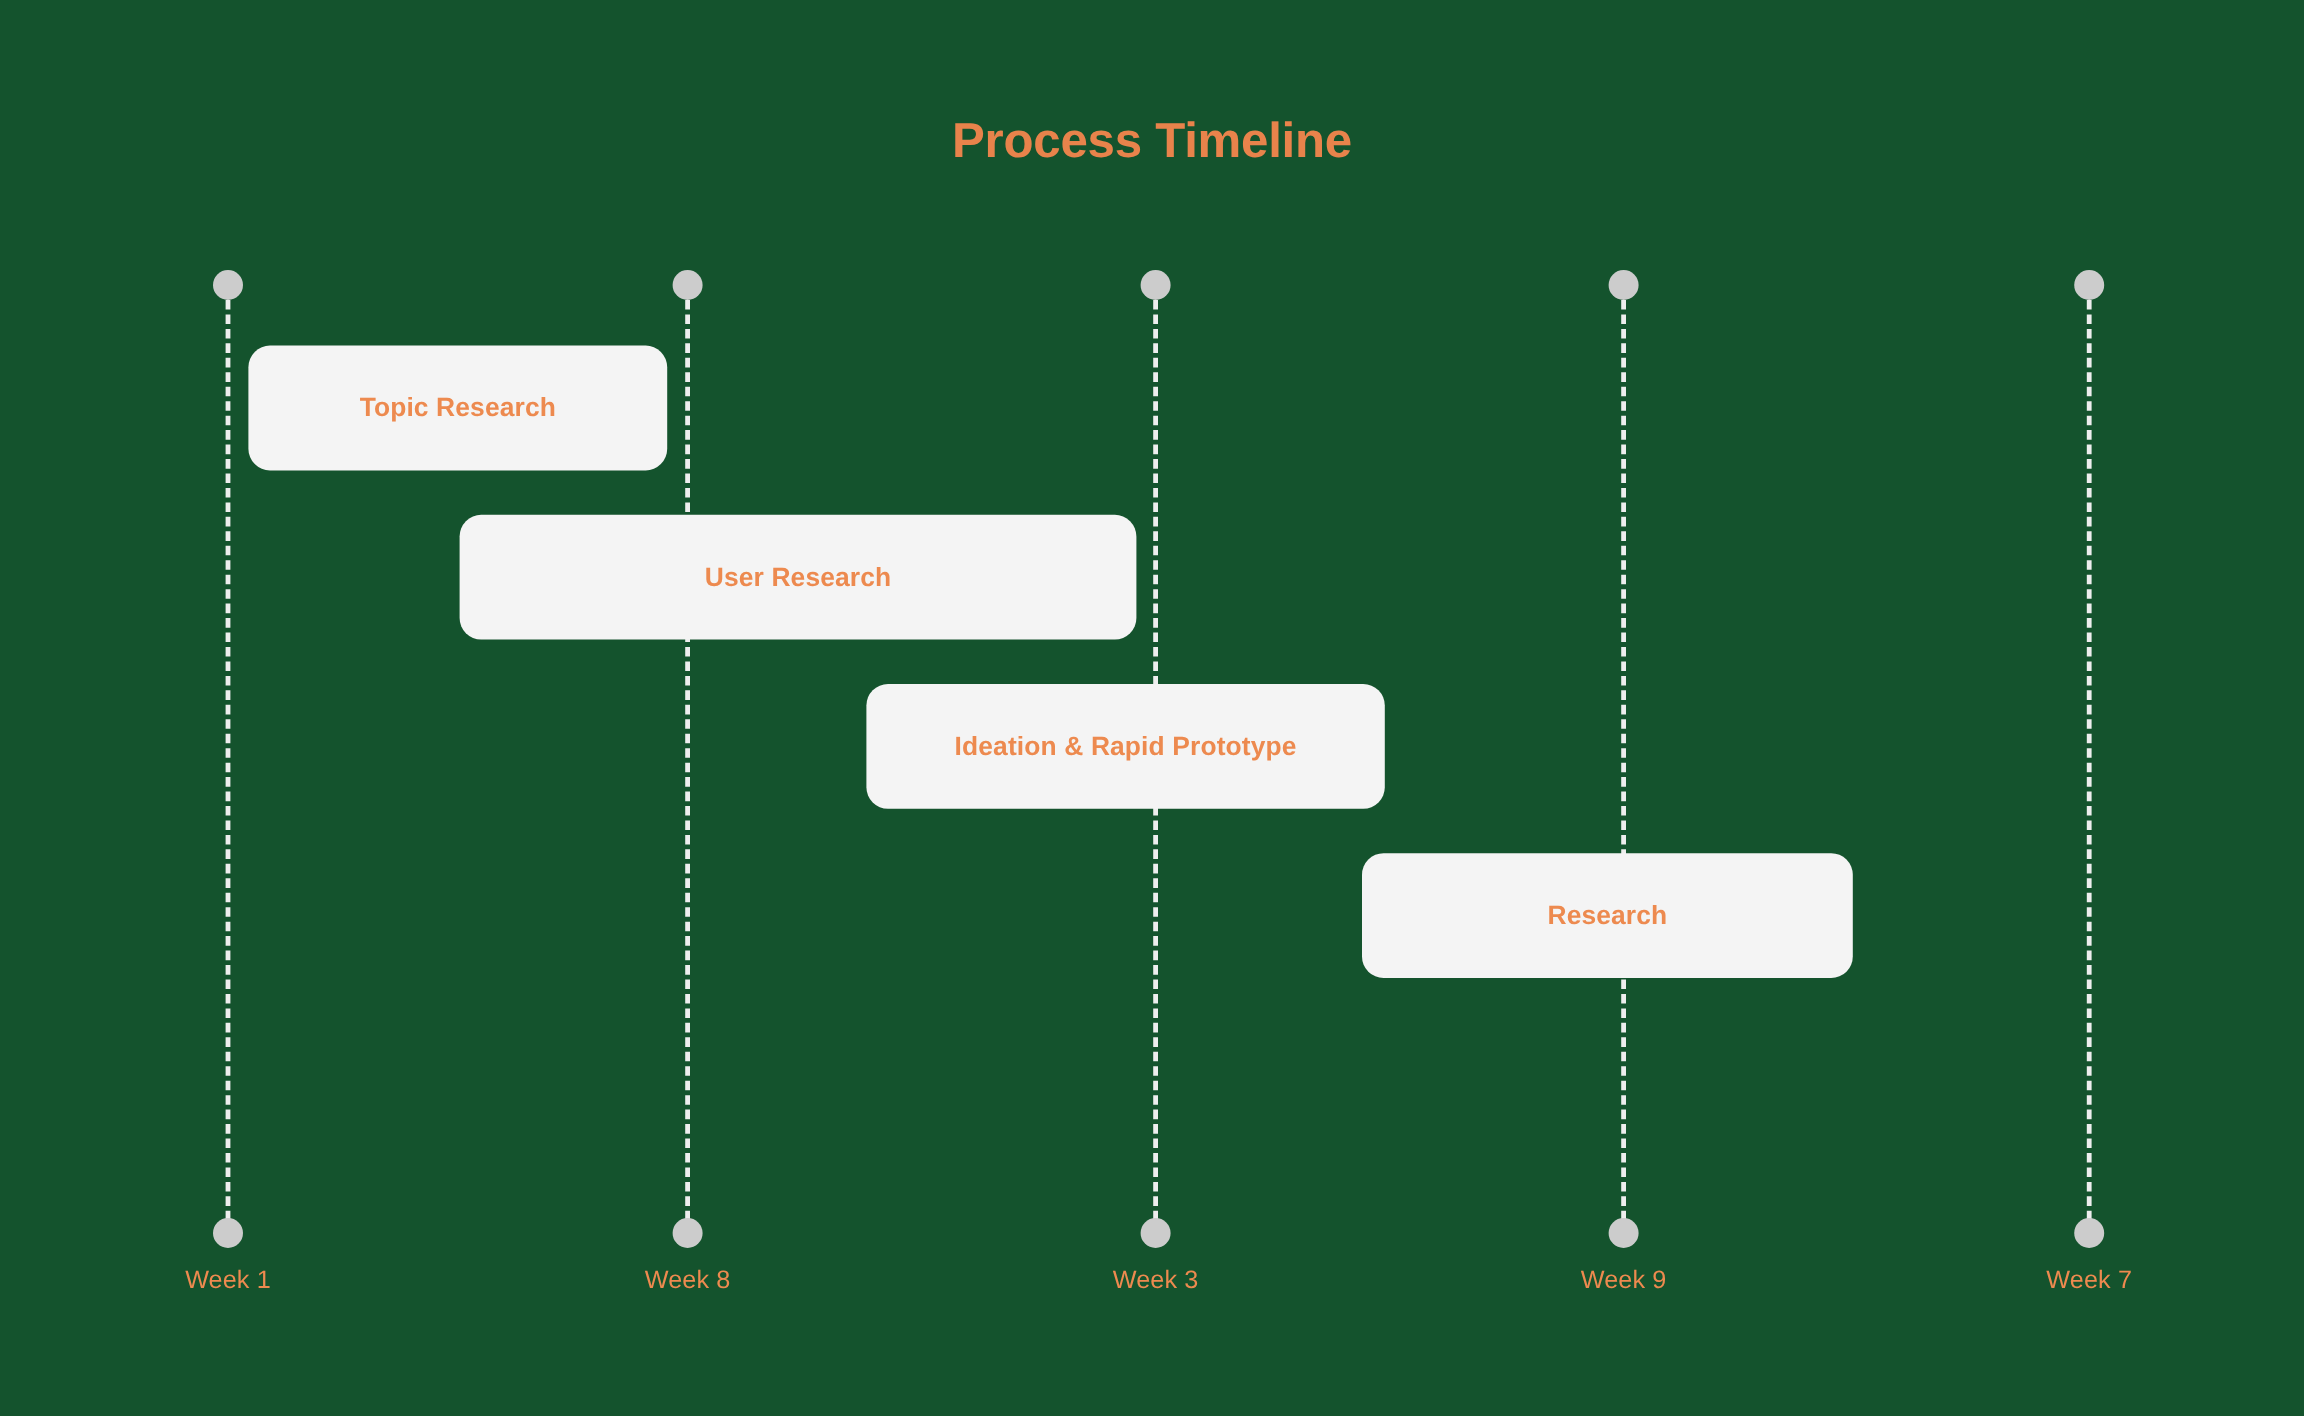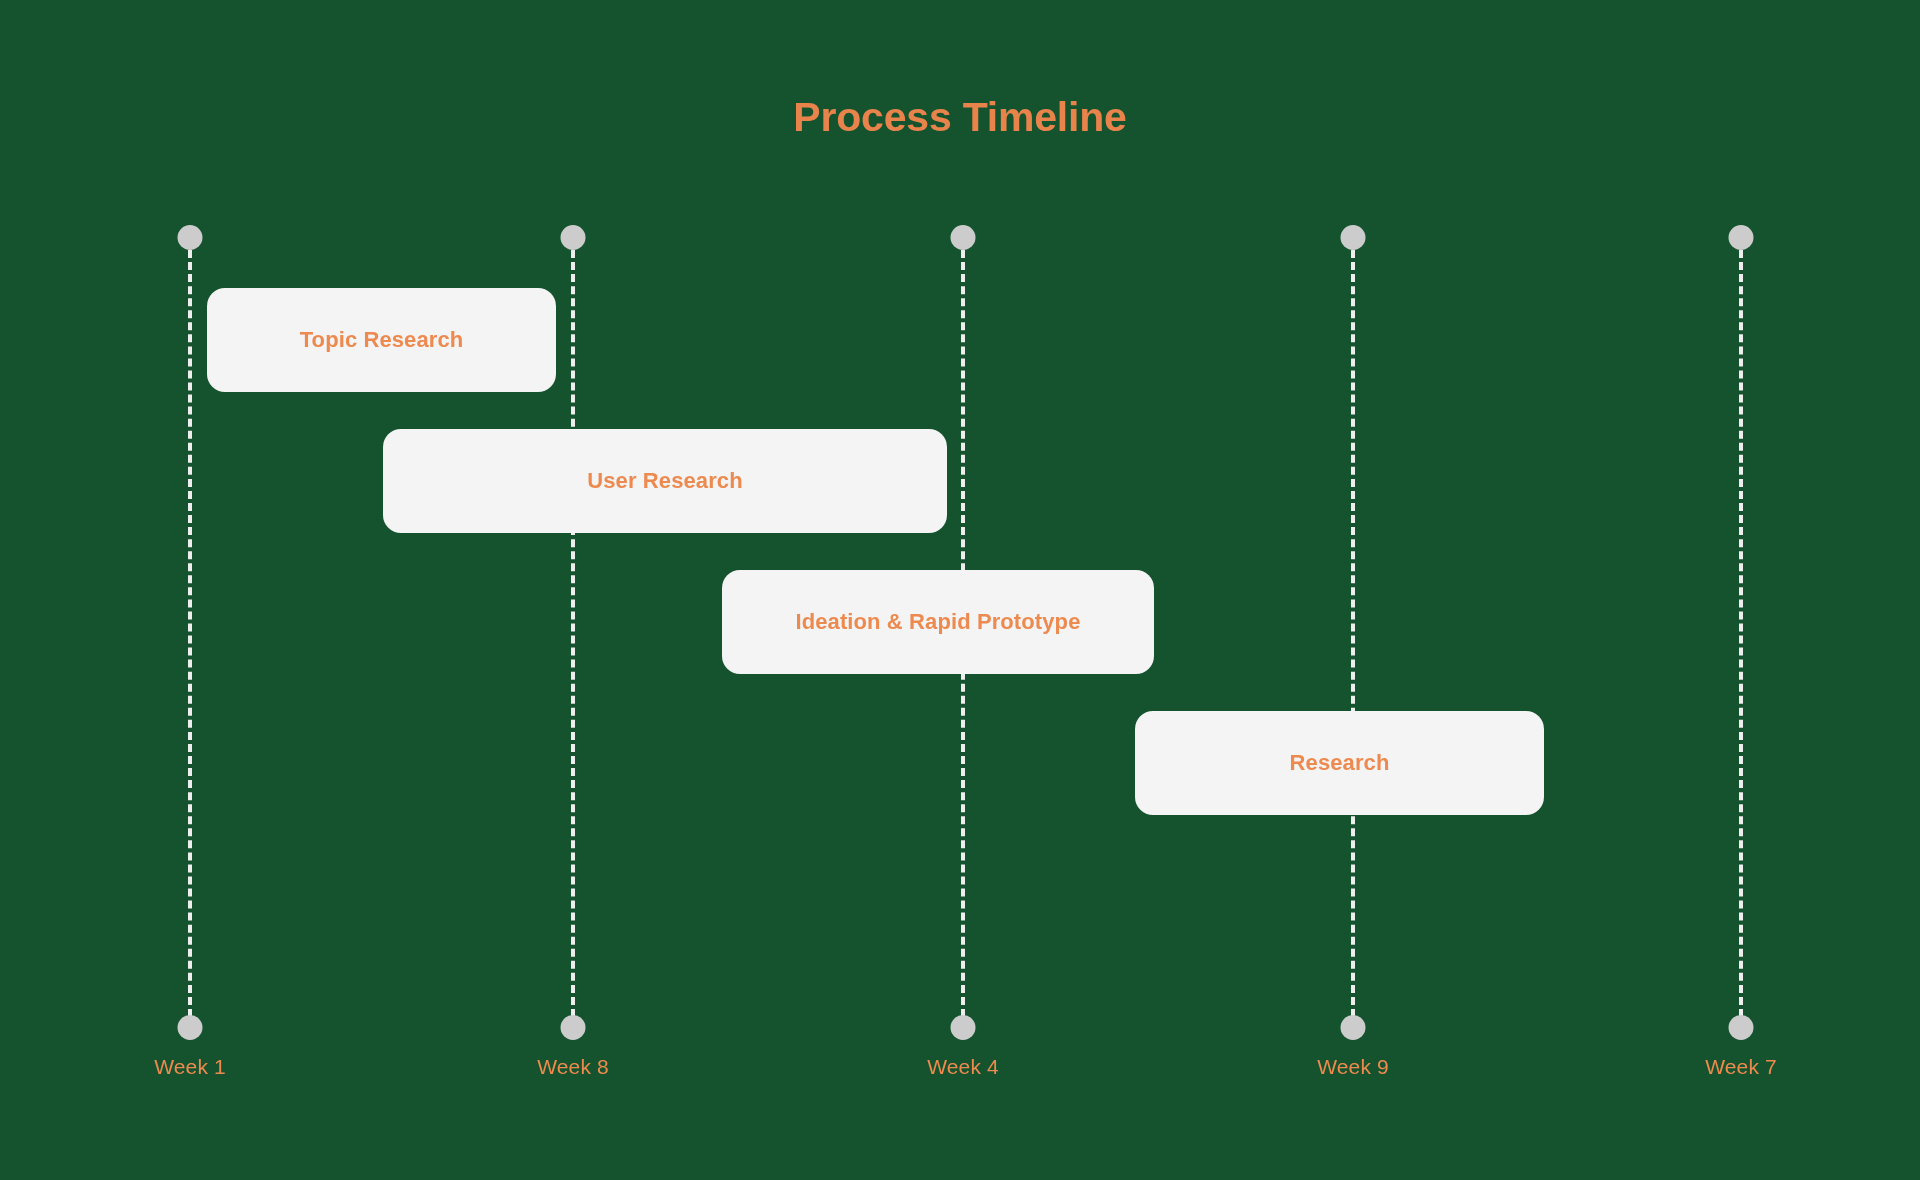--- a/index.html
+++ b/index.html
@@ -119,21 +119,21 @@
       <div class="axis-tick" style="left: 573px;">
         <div class="grid-line"></div>
         <div class="tick-dot top"></div>
         <div class="tick-dot bottom"></div>
         <div class="tick-label">Week 8</div>
       </div>
       <div class="axis-tick" style="left: 963px;">
         <div class="grid-line"></div>
         <div class="tick-dot top"></div>
         <div class="tick-dot bottom"></div>
-        <div class="tick-label">Week 4</div>
+        <div class="tick-label">Week 3</div>
       </div>
       <div class="axis-tick" style="left: 1353px;">
         <div class="grid-line"></div>
         <div class="tick-dot top"></div>
         <div class="tick-dot bottom"></div>
         <div class="tick-label">Week 9</div>
       </div>
       <div class="axis-tick" style="left: 1741px;">
         <div class="grid-line"></div>
         <div class="tick-dot top"></div>

